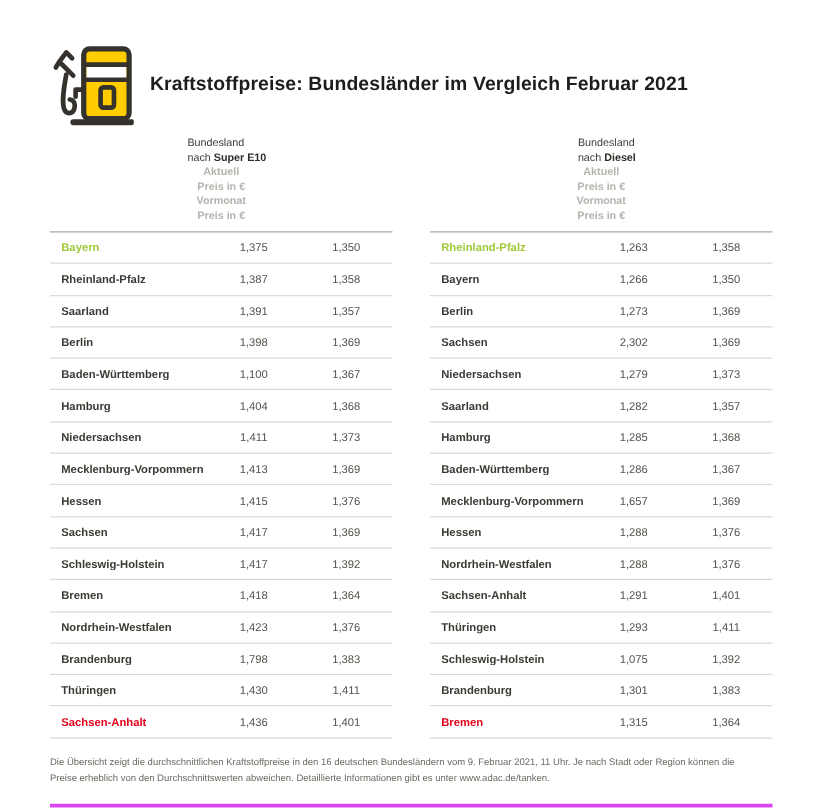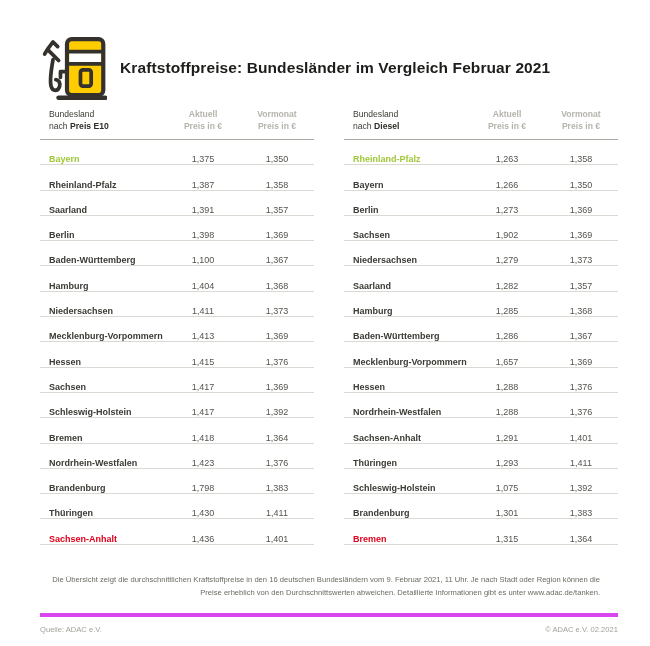--- a/index.html
+++ b/index.html
@@ -17,32 +17,32 @@
   }
   .page{padding:33px 32px 0 40px;width:650px;height:646px;}
   
   .header{display:flex;align-items:center;gap:13px;height:70px;}
   .pump-svg{flex:0 0 auto;display:block;}
   .pump-yellow{fill:var(--yellow);}
   .title{font-size:15.5px;font-weight:bold;color:#1d1d1b;letter-spacing:.1px;}
   
   .tables{display:flex;gap:30px;margin-top:6px;}
   .table{flex:1 1 0;}
-  .thead{display:flex;align-items:center;padding-bottom:7px;border-bottom:1px solid #aaa8a1;}
+  .thead{display:flex;align-items:center;padding-bottom:7px;border-bottom:1px solid #aaa8a1;flex-direction:column;}
   .th-state{flex:1;padding-left:9px;font-size:8.6px;line-height:11.5px;color:#3c3b36;}
   .th-state strong{font-weight:bold;color:#2e2d28;}
   .th-price{width:74px;text-align:center;font-size:8.6px;line-height:11.5px;color:#b5b3ac;font-weight:bold;}
-  .row{display:flex;align-items:flex-end;height:25.3px;border-bottom:1px solid #dbd9d3;}
+  .row{display:flex;align-items:center;height:25.3px;border-bottom:1px solid #dbd9d3;}
   .cell-state{flex:1;padding-left:9px;font-size:9px;font-weight:bold;color:#3b3a34;
               white-space:nowrap;overflow:hidden;}
   .cell-price{width:74px;text-align:center;font-size:9px;color:#55534d;}
   .green{color:var(--green);}
   .red{color:var(--red);}
   
-  .note{margin-top:28px;font-size:7.6px;line-height:13.5px;color:#6b6a62;max-width:560px;text-align:right;}
+  .note{margin-top:12px;font-size:7.6px;line-height:13.5px;color:#6b6a62;max-width:560px;}
   .footer{margin-top:13px;border-top:4px solid #d946ef;padding-top:8px;
           display:flex;justify-content:space-between;align-items:flex-start;
           font-size:7.6px;color:#a3a19a;}
 </style>
 </head>
 <body>
 
 <div class="page">
 
   <div class="header">
@@ -68,21 +68,21 @@
     </svg>
     <h1 class="title">Kraftstoffpreise: Bundesländer im Vergleich Februar 2021</h1>
   </div>
 
   <div class="tables">
 
     <section class="table">
       <div class="thead">
         <div class="th-state">
           <div>Bundesland</div>
-          <div><span>nach</span> <strong>Preis E10</strong></div>
+          <div><span>nach</span> <strong>Super E10</strong></div>
         </div>
         <div class="th-price">
           <div>Aktuell</div>
           <div>Preis in €</div>
         </div>
         <div class="th-price">
           <div>Vormonat</div>
           <div>Preis in €</div>
         </div>
       </div>
@@ -214,21 +214,21 @@
   </div>
 
   <div class="row">
     <span class="cell-state">Berlin</span>
     <span class="cell-price">1,273</span>
     <span class="cell-price">1,369</span>
   </div>
 
   <div class="row">
     <span class="cell-state">Sachsen</span>
-    <span class="cell-price">1,902</span>
+    <span class="cell-price">2,302</span>
     <span class="cell-price">1,369</span>
   </div>
 
   <div class="row">
     <span class="cell-state">Niedersachsen</span>
     <span class="cell-price">1,279</span>
     <span class="cell-price">1,373</span>
   </div>
 
   <div class="row">

